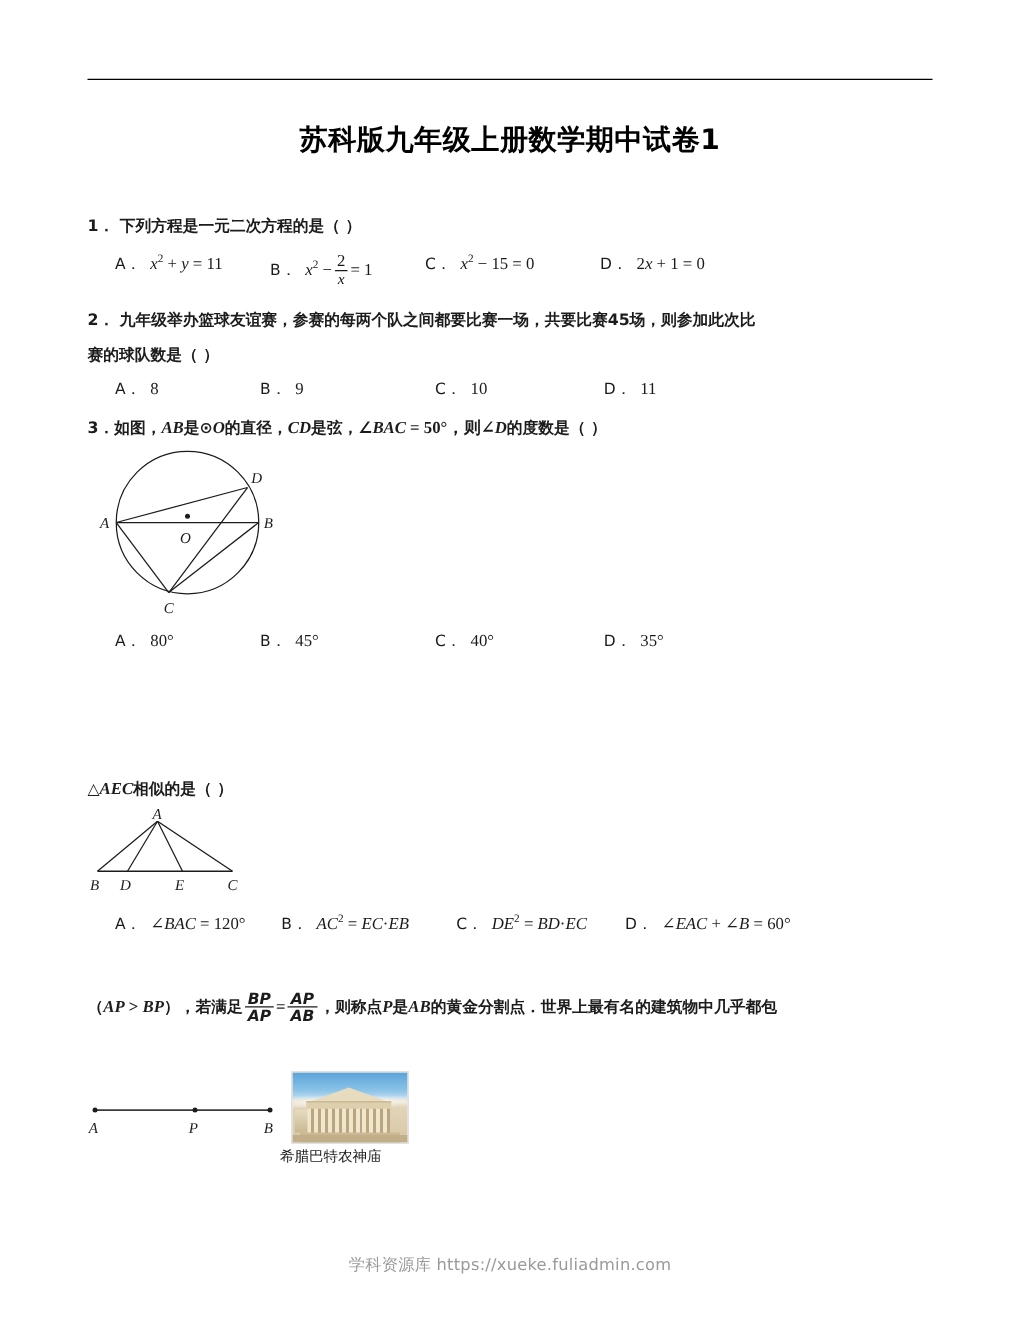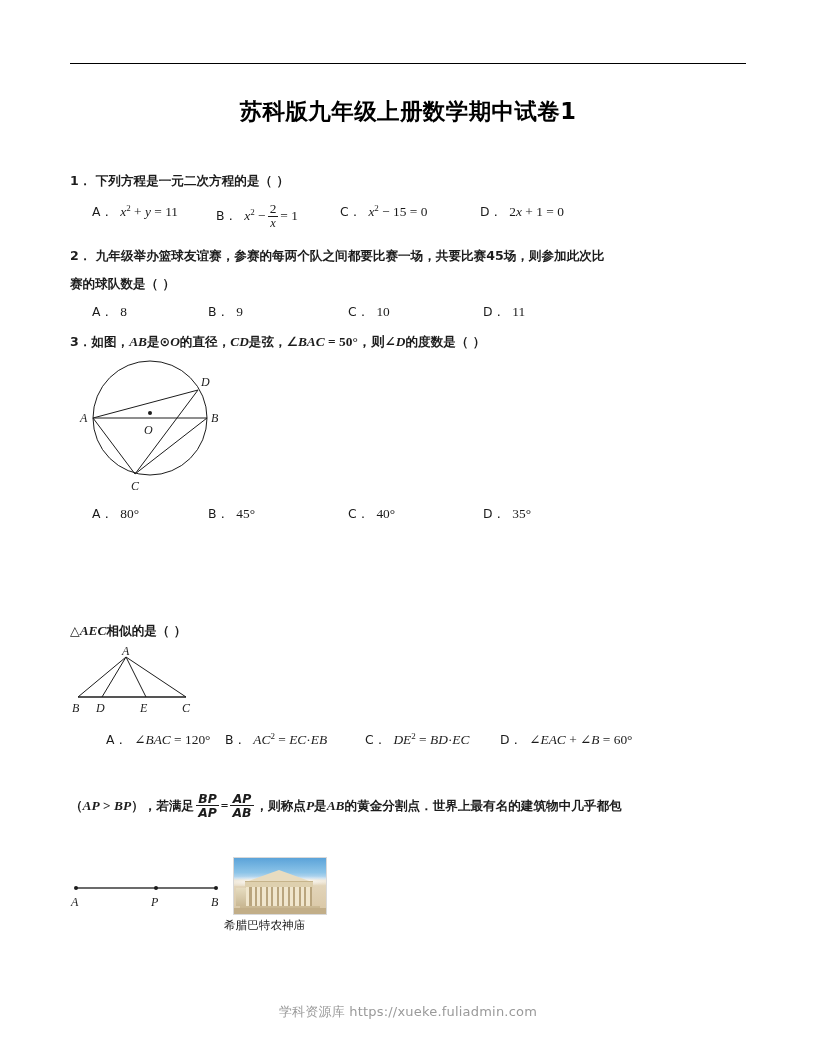--- a/index.html
+++ b/index.html
@@ -311,21 +311,21 @@
     <line x1="58" y1="12" x2="118" y2="52" stroke="#1c1c1c" stroke-width="1"></line>
 
     <text x="54" y="10" font-family="Liberation Serif, serif" font-style="italic" font-size="12" fill="#1c1c1c">A</text>
     <text x="4" y="67" font-family="Liberation Serif, serif" font-style="italic" font-size="12" fill="#1c1c1c">B</text>
     <text x="28" y="67" font-family="Liberation Serif, serif" font-style="italic" font-size="12" fill="#1c1c1c">D</text>
     <text x="72" y="67" font-family="Liberation Serif, serif" font-style="italic" font-size="12" fill="#1c1c1c">E</text>
     <text x="114" y="67" font-family="Liberation Serif, serif" font-style="italic" font-size="12" fill="#1c1c1c">C</text>
   </svg>
 
   <div class="optrow" style="left:70px; top:728px;">
-    <span class="opt" style="left:36px; top:2px;text-align:center;">
+    <span class="opt" style="left:22px; top:2px;text-align:center;">
       <span class="opt-label">A．</span>
       <span class="mn">&nbsp;∠<span class="mi">BAC</span> = 120°</span>
     </span>
     <span class="opt" style="left:155px; top:2px;">
       <span class="opt-label">B．</span>
       <span class="mi">&nbsp;AC<sup class="exn">2</sup> <span class="mn">=</span> EC<span class="mn">·</span>EB</span>
     </span>
     <span class="opt" style="left:295px; top:2px;">
       <span class="opt-label">C．</span>
       <span class="mi">&nbsp;DE<sup class="exn">2</sup> <span class="mn">=</span> BD<span class="mn">·</span>EC</span>

